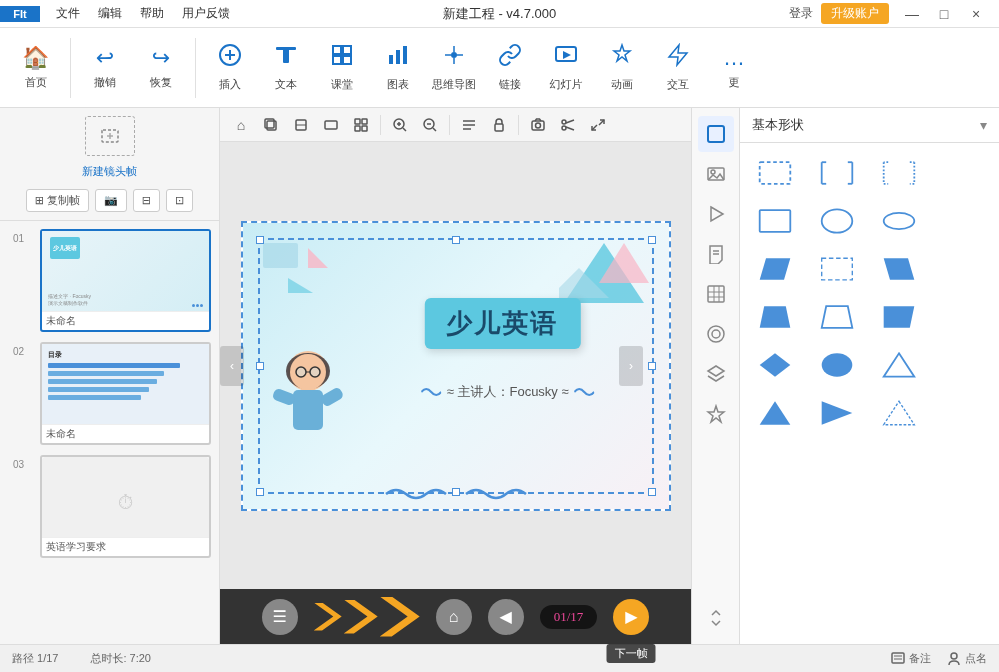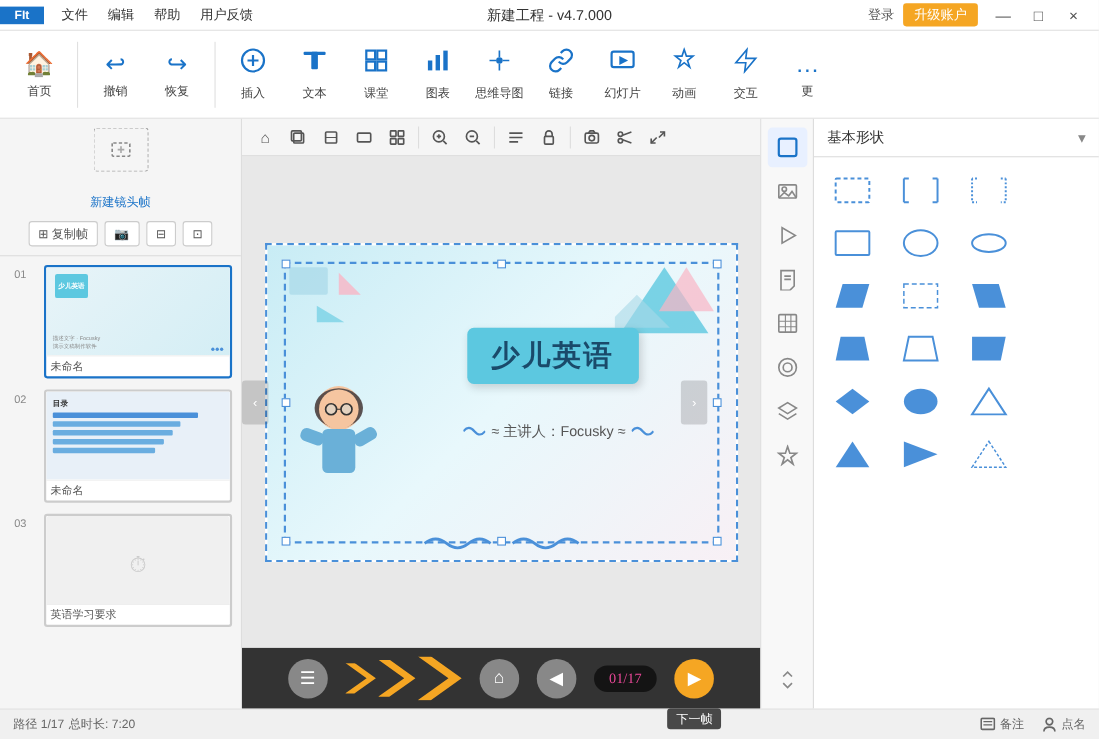--- a/index.html
+++ b/index.html
@@ -133,21 +133,21 @@
       display: flex;
       flex-direction: column;
       align-items: center;
       gap: 6px;
       border-bottom: 1px solid #ddd;
     }
     .new-frame-btn {
       display: flex;
       flex-direction: column;
       align-items: center;
-      gap: 20px;
+      gap: 8px;
       cursor: pointer;
       color: #1a73c8;
       font-size: 11px;
       text-align: right;
     }
     .new-frame-icon {
       width: 50px;
       height: 40px;
       border: 1.5px dashed #aaa;
       display: flex;
@@ -407,21 +407,21 @@
     }
 
     
     .status-bar {
       height: 28px;
       background: #f0f0f0;
       border-top: 1px solid #ddd;
       display: flex;
       align-items: center;
       padding: 0 12px;
-      gap: 4px;
+      gap: 32px;
       font-size: 11px;
       color: #666;
     }
     .status-right {
       margin-left: auto;
       display: flex;
       gap: 16px;
     }
 
     

